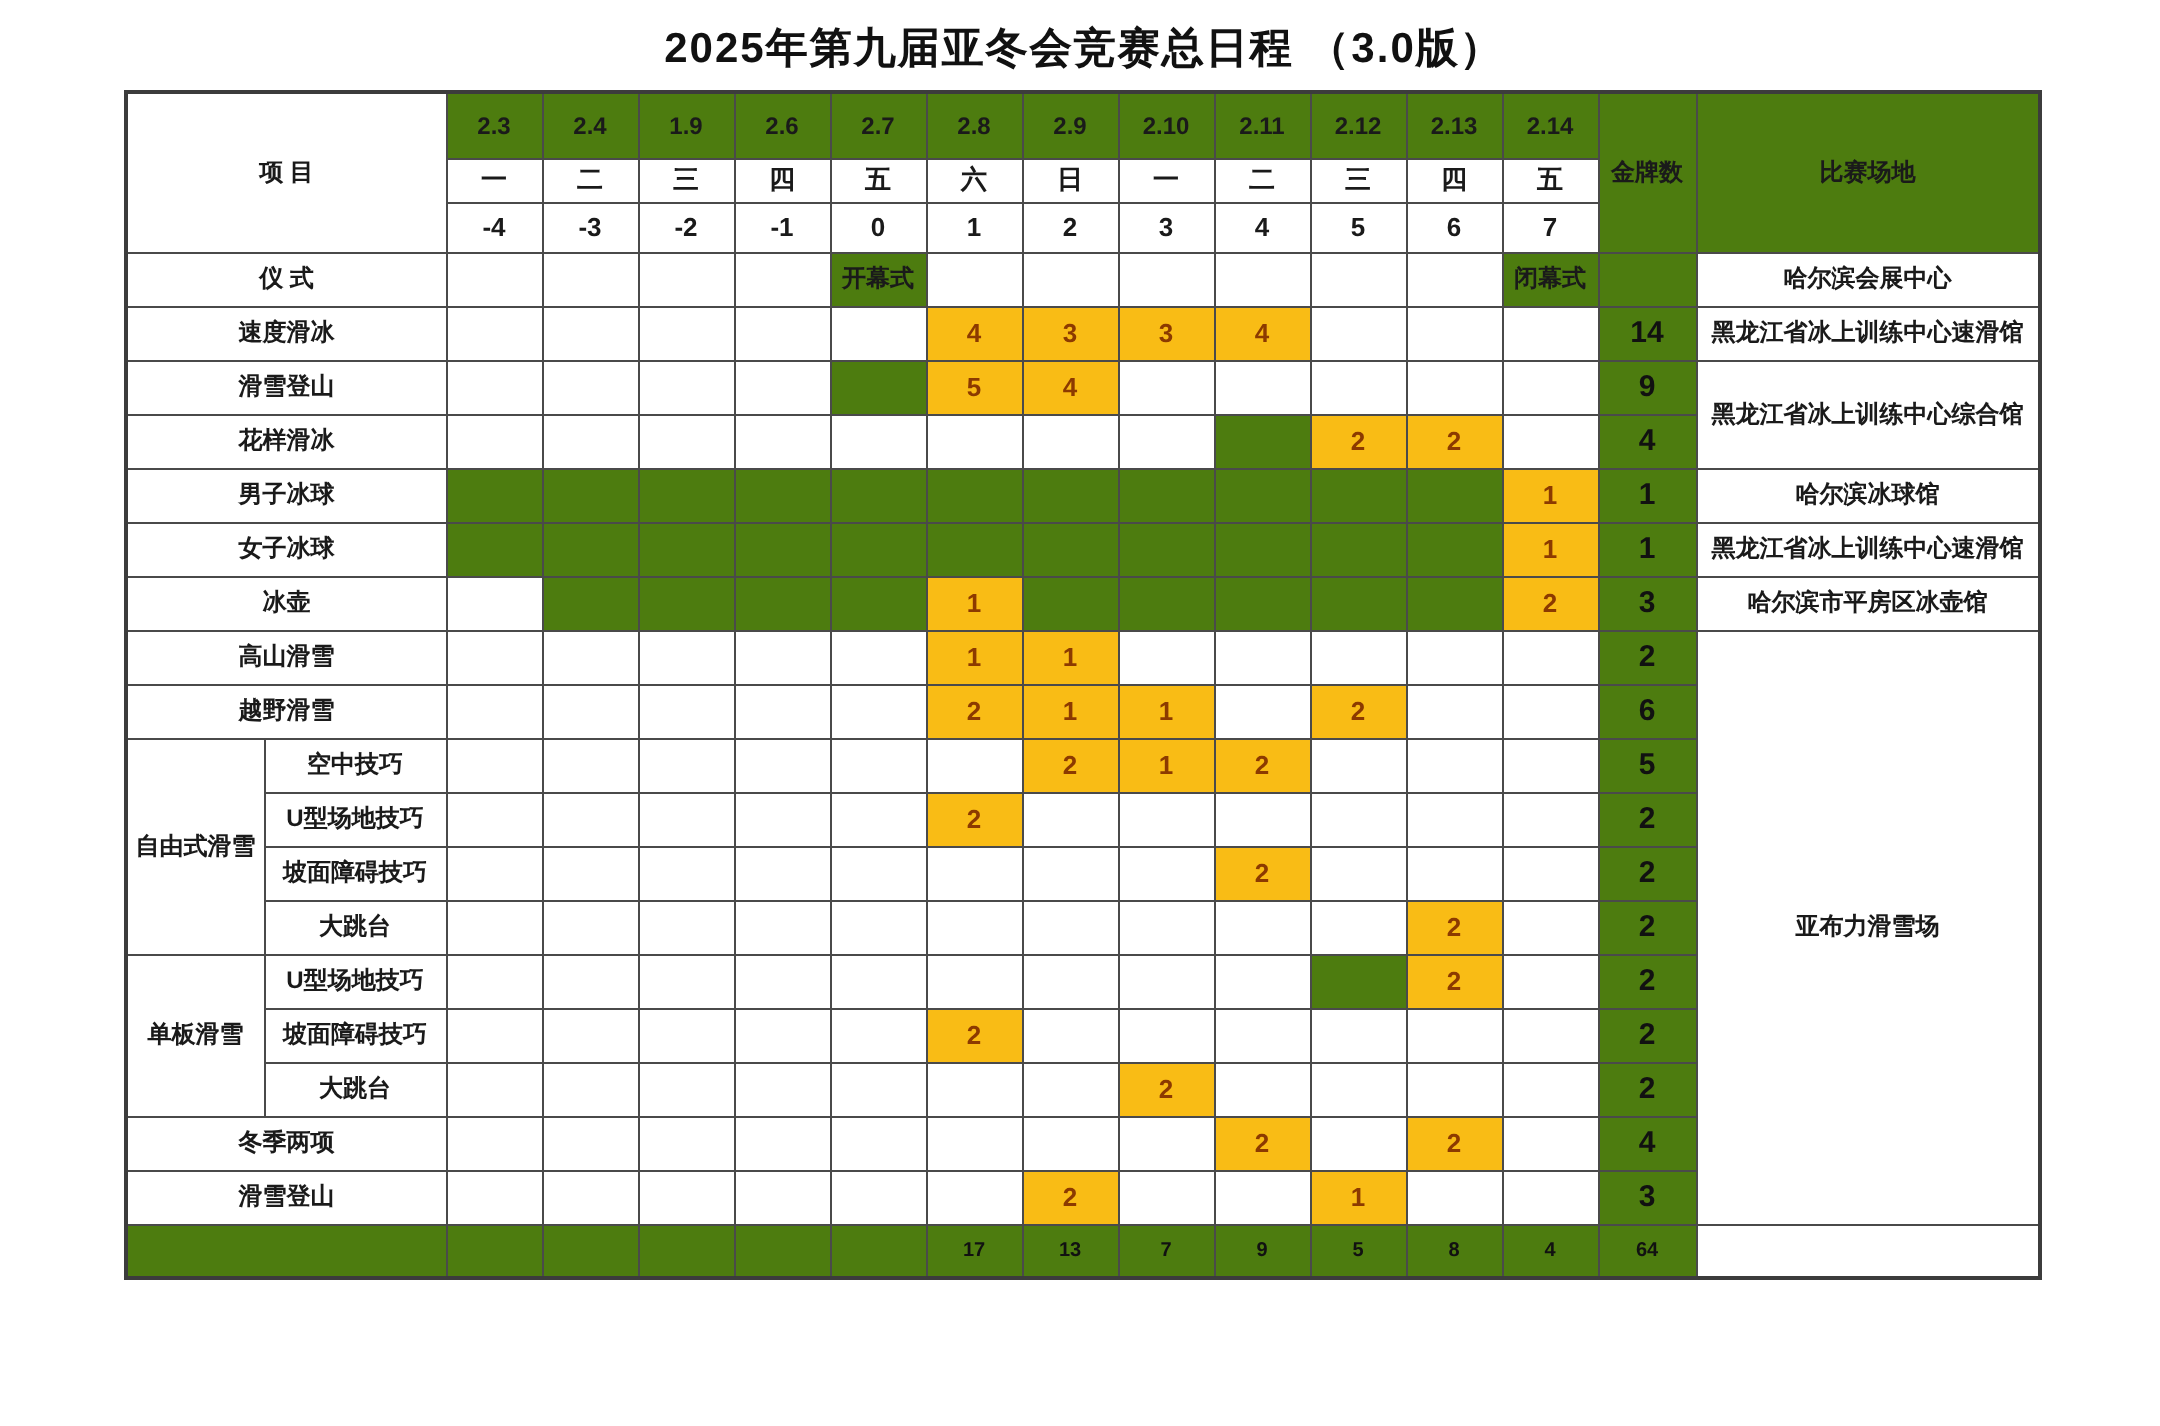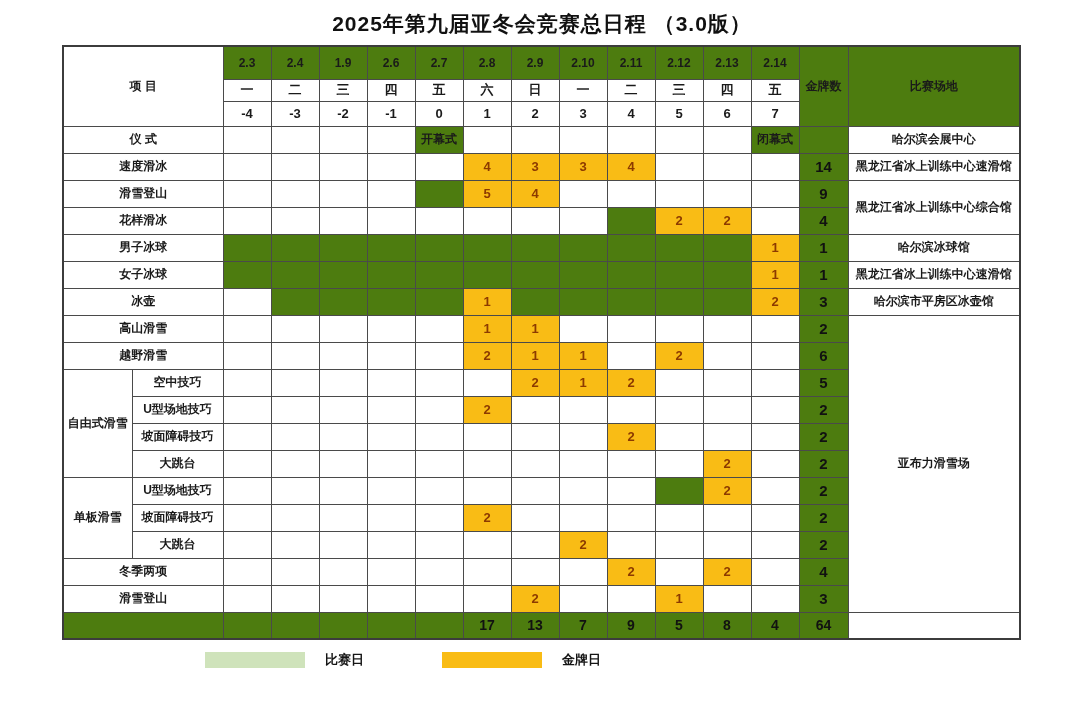--- a/index.html
+++ b/index.html
@@ -19,21 +19,21 @@
     font-weight:bold;overflow:hidden;white-space:nowrap;font-size:12px;color:#1a1a1a;
   }
   tr.hr1{height:33px}  tr.hr2{height:22px}  tr.hr3{height:25px}
   tbody tr{height:27px}
   .gray{background:#4d7c0f}
   .green{background:#4d7c0f}
   .goldc{background:#f9bc15;color:#8c3a00;font-size:13px}
   .goldnum{font-size:15px;color:#111}
   .venue{font-size:12px}
   .daynum,.wk{font-size:13px}
-  .totalcell{font-size:14px;color:#111}
+  .totalcell{font-size:10px;color:#111}
   .legend{
     display:flex;align-items:center;margin:11px 0 0 143px;height:18px;
   }
   .swatch{display:inline-block;width:100px;height:16px;}
   .swatch.sw-green{background:#cfe3bb}
   .swatch.sw-gold{background:#f9bc15}
   .legend-label{font-size:13px;font-weight:bold;margin:0 78px 0 20px;}
   .legend-label:last-child{margin-right:0}
   .note{font-size:12.5px;font-weight:bold;margin:4px 0 0 159px;letter-spacing:1px;}
 </style>
@@ -420,19 +420,13 @@
           <td class="gray totalcell">9</td>
           <td class="gray totalcell">5</td>
           <td class="gray totalcell">8</td>
           <td class="gray totalcell">4</td>
           <td class="gray totalcell">64</td>
           <td></td>
         </tr>
       </tbody>
   </table>
 
-  <div class="legend">
-    <span class="swatch sw-green"></span>
-    <span class="legend-label">比赛日</span>
-    <span class="swatch sw-gold"></span>
-    <span class="legend-label">金牌日</span>
-  </div>
 </div>
 
 </body></html>

